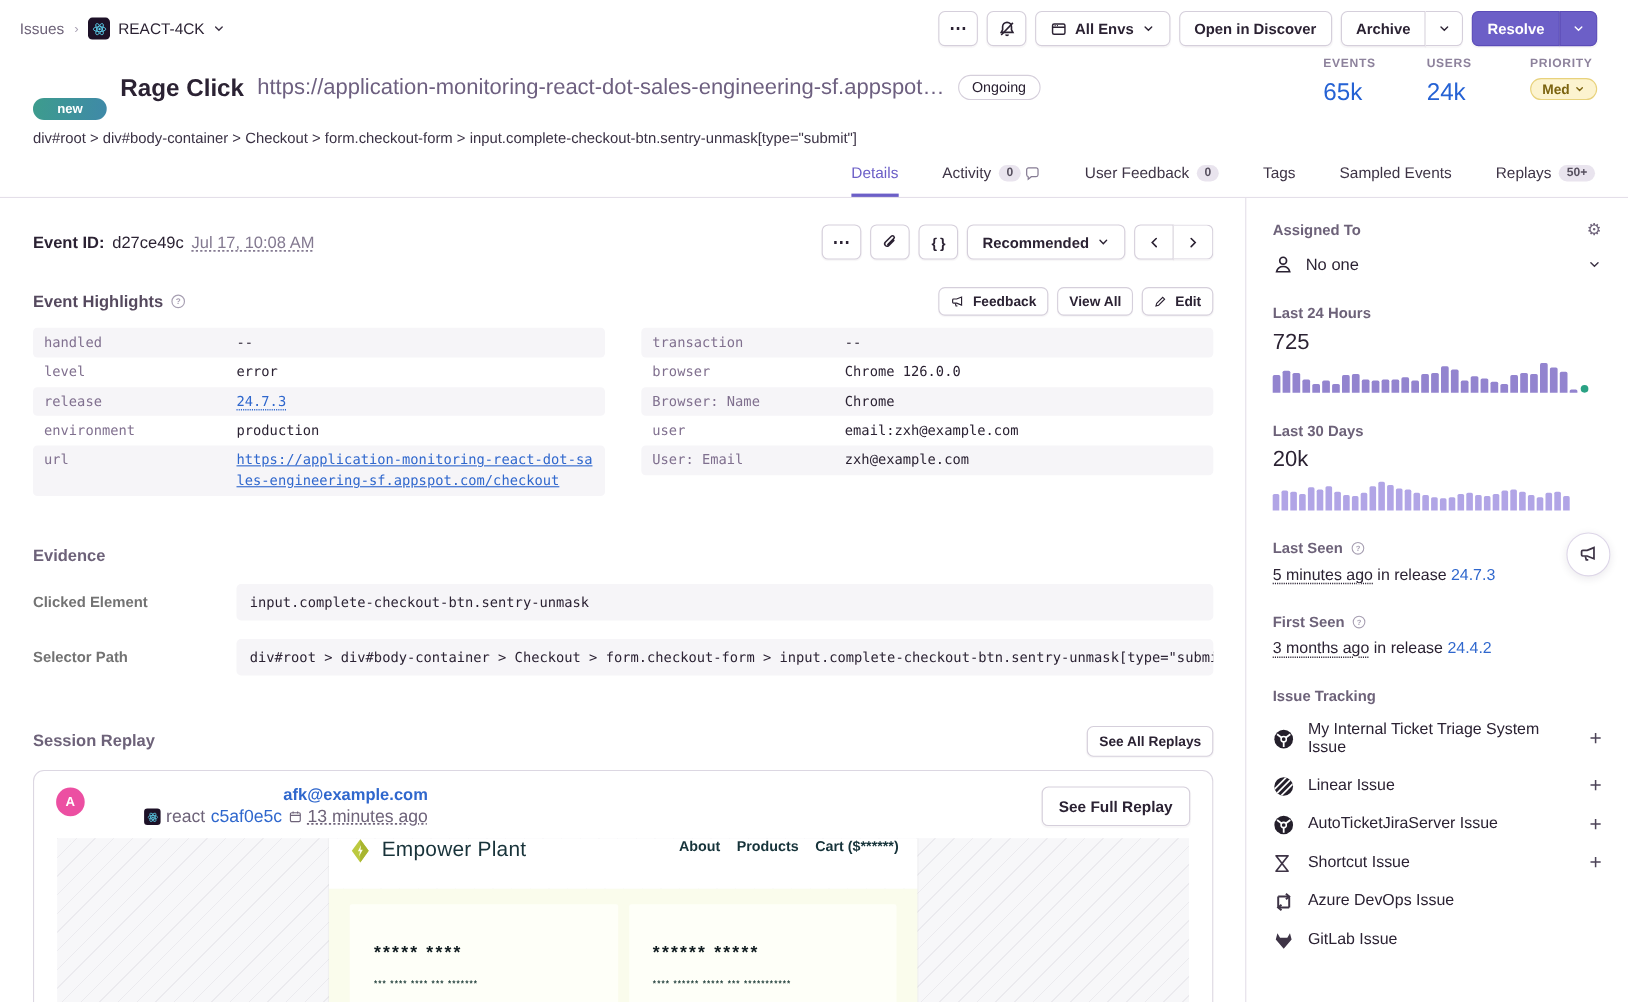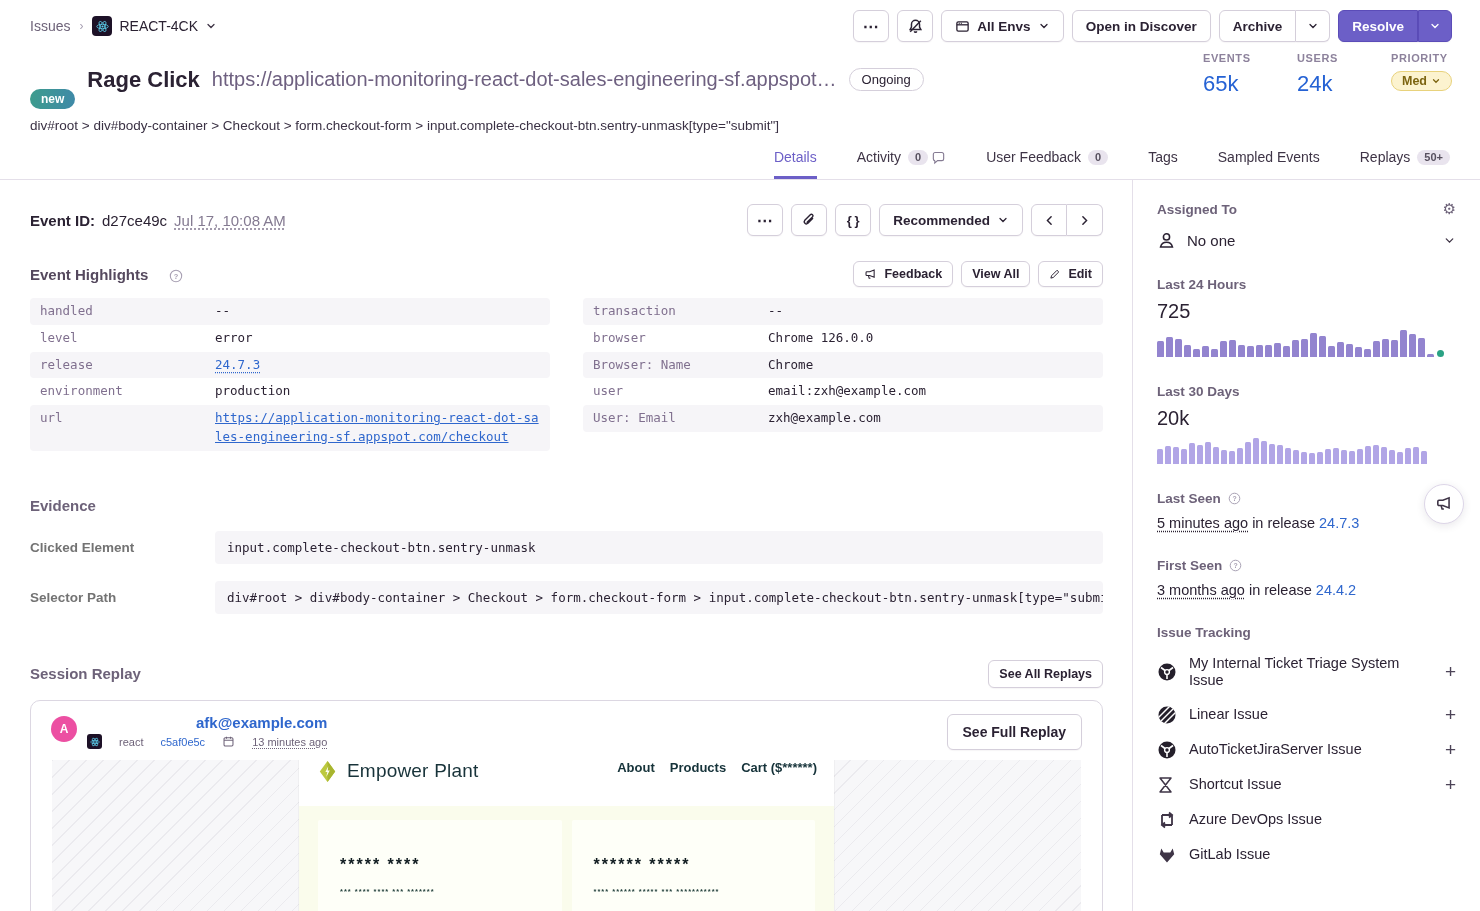--- a/index.html
+++ b/index.html
@@ -6,21 +6,21 @@
   html,body { margin:0; padding:0; }
   body {
     width:1480px; height:911px; overflow:hidden; position:relative;
     background:#fff; color:#2b2233;
     font-family:"Liberation Sans", sans-serif;
   }
   svg { display:block; }
   .ico { flex:0 0 auto; }
 
   
-  .topbar { display:flex; justify-content:space-between; align-items:center; padding:10px 28px 2px 30px; }
+  .topbar { display:flex; justify-content:space-between; align-items:center; padding:10px 28px 2px 18px; }
   .crumbs { display:flex; align-items:center; gap:9px; font-size:14px; }
   .crumb-issues { color:#6e6379; cursor:pointer; }
   .crumb-sep { color:#a79fb2; font-size:12px; }
   .proj-chip { display:flex; align-items:center; gap:7px; }
   .react-box { width:20px; height:20px; border-radius:4px; background:#1d1127; display:flex; align-items:center; justify-content:center; }
   .proj-name { font-size:14px; color:#2b2233; }
 
   .actions { display:flex; align-items:center; gap:8px; }
   .btn {
     height:32px; display:inline-flex; align-items:center; gap:7px; padding:0 13px;
@@ -31,21 +31,21 @@
   .btn.square { width:36px; padding:0; justify-content:center; }
   .split { display:inline-flex; }
   .split .btn:first-child { border-radius:6px 0 0 6px; }
   .split .btn:last-child { border-radius:0 6px 6px 0; border-left:0; width:34px; padding:0; justify-content:center; }
   .btn.primary { background:#6C5FC7; border-color:#5b4cb8; color:#fff; }
   .split.primary-split .btn:last-child { border-left:1px solid #5b4cb8; }
 
   
   .title-wrap { display:flex; justify-content:space-between; padding:6px 28px 0 30px; }
   .title-row { display:flex; align-items:center; gap:12px; }
-  .badge-new { background:linear-gradient(95deg,#3d9c8d,#3f89a8); color:#fff; font-size:12px; font-weight:700; padding:3px 11px; border-radius:20px;margin-top:39px; }
+  .badge-new { background:linear-gradient(95deg,#3d9c8d,#3f89a8); color:#fff; font-size:12px; font-weight:700; padding:3px 22px; border-radius:20px;margin-top:39px; }
   .issue-title { font-size:22px; font-weight:700; color:#2b2233; }
   .issue-url { font-size:20px; color:#6e6080; max-width:672px; overflow:hidden; text-overflow:ellipsis; white-space:nowrap; }
   .badge-ongoing { border:1px solid #d5cfdb; border-radius:16px; padding:3px 12px; font-size:13px; color:#2b2233; background:#fff; }
   .culprit { margin:9px 0 0 0; font-size:13.5px; color:#3a3144; }
   .stats { display:flex; gap:42px; padding-top:2px; }
   .stat { min-width:52px; }
   .stat-label { font-size:11px; font-weight:700; letter-spacing:.6px; color:#8d829c; }
   .stat-value { font-size:22px; color:#2562d4; margin-top:7px; cursor:pointer; }
   .prio-badge { margin-top:7px; display:inline-flex; align-items:center; gap:4px; background:#fcf3cf; border:1px solid #e8d27c; color:#7c6410; font-size:12.5px; font-weight:700; padding:2px 10px; border-radius:14px; cursor:pointer; }
 
@@ -63,21 +63,21 @@
   
   .event-row { margin-top:24px; display:flex; justify-content:space-between; align-items:center; }
   .event-id-grp { display:flex; align-items:baseline; gap:7px; font-size:15px; }
   .event-id-label { font-weight:700; }
   .event-date { color:#847a91; text-decoration:underline dotted; text-underline-offset:3px; cursor:pointer; }
   .event-btns { display:flex; gap:8px; align-items:center; }
   .btn.sm32 { height:32px; font-size:13.5px; }
 
   
   .hl-head { margin-top:25px; display:flex; justify-content:space-between; align-items:center; }
-  .section-title { font-size:15px; font-weight:700; color:#55495e; display:flex; align-items:flex-end; gap:21px; }
+  .section-title { font-size:15px; font-weight:700; color:#55495e; display:flex; align-items:center; gap:7px; }
   .section-title.muted { color:#6d6279; font-weight:600; }
   .hl-btns { display:flex; gap:8px; }
   .btn.xs { height:26px; font-size:12.5px; padding:0 10px; border-radius:6px; }
 
   .hl-tables { margin-top:11px; display:flex; gap:33px; }
   .kv-table { width:520px; font-family:"DejaVu Sans Mono", monospace; font-size:12.5px; }
   .kv-row { display:flex; padding:4px 10px; border-radius:4px; line-height:1.5; }
   .kv-row:nth-child(odd) { background:#f6f5f8; }
   .kv-key { width:175px; flex:0 0 175px; color:#80708f; }
   .kv-val { color:#2b2233; word-break:break-all; }
@@ -90,21 +90,21 @@
   .ev-label { width:185px; flex:0 0 185px; font-size:13.5px; font-weight:700; color:#737373; }
   .ev-box { flex:1; background:#f6f5f8; border-radius:4px; padding:9px 12px; font-family:"DejaVu Sans Mono", monospace; font-size:12.5px; color:#2b2233; white-space:nowrap; overflow:hidden; }
 
   
   .sr-head { margin-top:46px; display:flex; justify-content:space-between; align-items:center; }
   .replay-card { margin-top:12px; border:1px solid #dcd7e2; border-radius:10px; height:268px; display:flex; flex-direction:column; overflow:hidden; position:relative; }
   .rc-head { display:flex; justify-content:space-between; align-items:center; padding:13px 20px 8px 20px; }
   .rc-user { display:flex; gap:10px; }
   .avatar { width:26px; height:26px; border-radius:50%; background:#ec4fa2; color:#fff; font-size:12px; font-weight:700; display:flex; align-items:center; justify-content:center; margin-top:2px; }
   .rc-email { font-size:15px; font-weight:700; color:#2f67cd; cursor:pointer;text-align:right; }
-  .rc-meta { display:flex; align-items:center; gap:17px; margin-top:3px; font-size:11px; color:#6e6379; }
+  .rc-meta { display:flex; align-items:center; gap:5px; margin-top:3px; font-size:16px; color:#6e6379;margin-left:44px; }
   .rc-meta .rid { color:#2f67cd; cursor:pointer; }
   .rc-meta .ago { text-decoration:underline dotted; text-underline-offset:2px; }
   .react-box.mini { width:15px; height:15px; border-radius:3px; }
   .btn.lg { height:36px; font-size:14px; padding:0 15px; }
 
   
   .viewport { flex:1; margin:2px 21px 0 21px; background:#f7f7f9; background-image:repeating-linear-gradient(135deg, rgba(180,176,190,.18) 0 1px, transparent 1px 12px); overflow:hidden; }
   .site { width:535px; margin:0 auto; height:100%; display:flex; flex-direction:column; box-shadow:0 0 0 1px rgba(0,0,0,.03); }
   .site-head { background:#fff; height:46px; flex:0 0 46px; display:flex; align-items:flex-start; justify-content:space-between; padding:0 17px; }
   .brand { display:flex; align-items:center; gap:8px; font-size:19px; color:#18333a; letter-spacing:.2px; }

